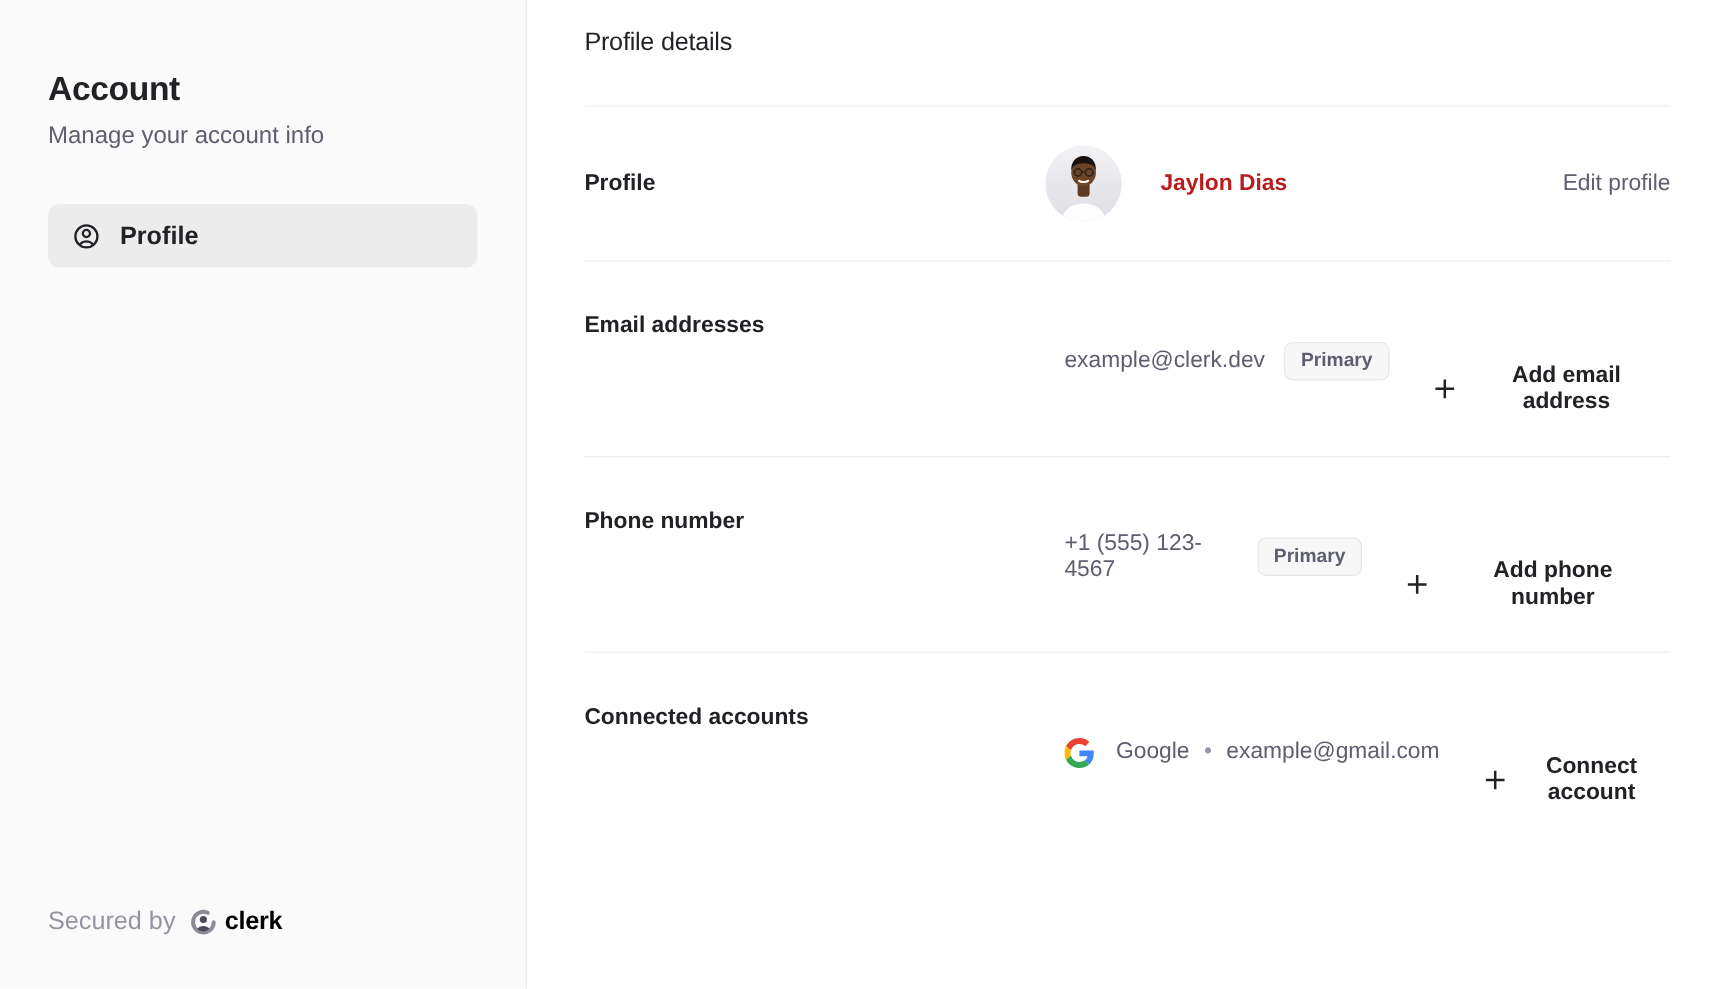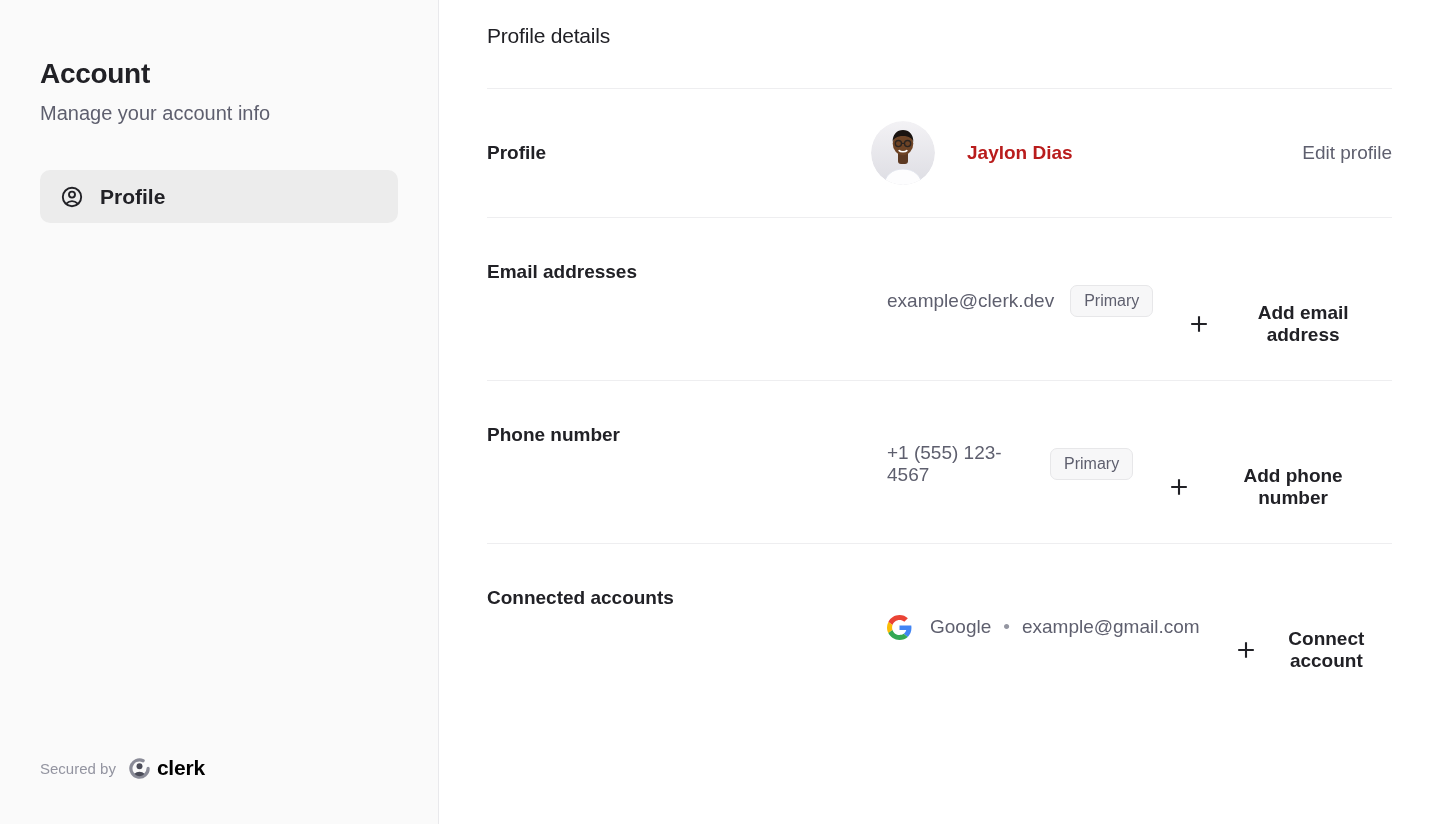--- a/index.html
+++ b/index.html
@@ -54,21 +54,21 @@
   }
   .nav-item .icon { width: 24px; height: 24px; display: flex; align-items: center; justify-content: center; }
   .sidebar-footer {
     position: absolute;
     left: 40px;
     bottom: 44px;
     display: flex;
     align-items: center;
     gap: 12px;
   }
-  .secured-text { font-size: 15px; color: #9394a0; }
+  .secured-text { font-size: 21px; color: #9394a0; }
   .clerk-brand { display: flex; align-items: center; gap: 6px; }
   .clerk-word { font-size: 21px; font-weight: 700; color: #000000; letter-spacing: -0.2px; }
 
   
   .main { flex: 1; padding: 0 48px; }
   .page-title {
     margin-top: 22px;
     font-size: 21px;
     font-weight: 400;
     line-height: 28px;
@@ -88,20 +88,21 @@
   .value-text { font-size: 19px; color: #5e5f6e; }
   .badge {
     margin-left: 16px;
     font-size: 16px;
     color: #5e5f6e;
     background: #f7f7f8;
     border: 1px solid #e7e7e9;
     border-radius: 7px;
     padding: 5px 13px 6px;
     line-height: 1.2;
+    font-weight: bold;
   }
   .sep { margin: 0 12px; color: #9496a1; font-size: 19px; }
   .google-mark { width: 25px; height: 25px; margin-right: 18px; display: flex; }
   .add-btn {
     background: none;
     border: none;
     display: flex;
     align-items: center;
     gap: 20px;
     padding: 0 0 0 5px;

